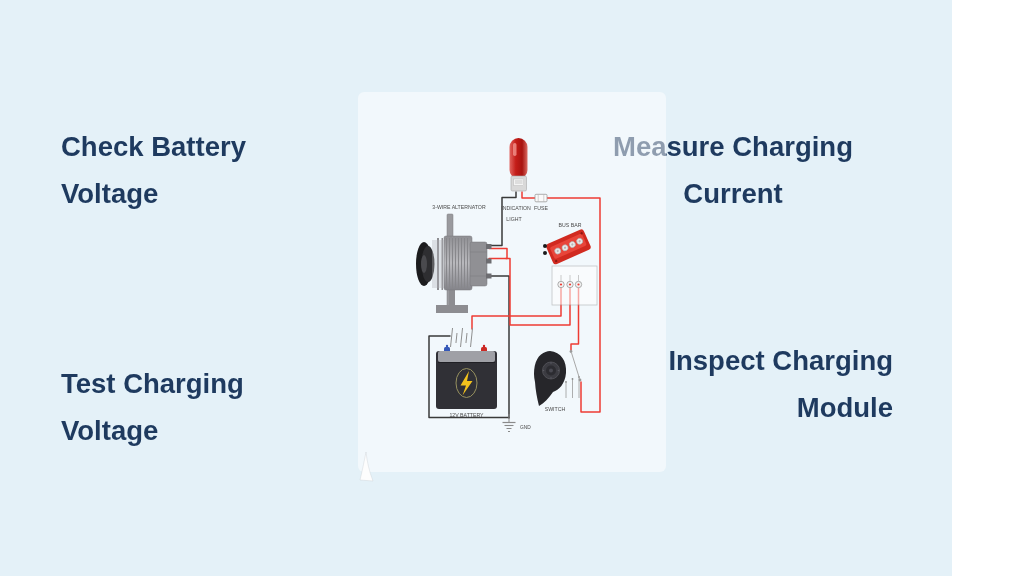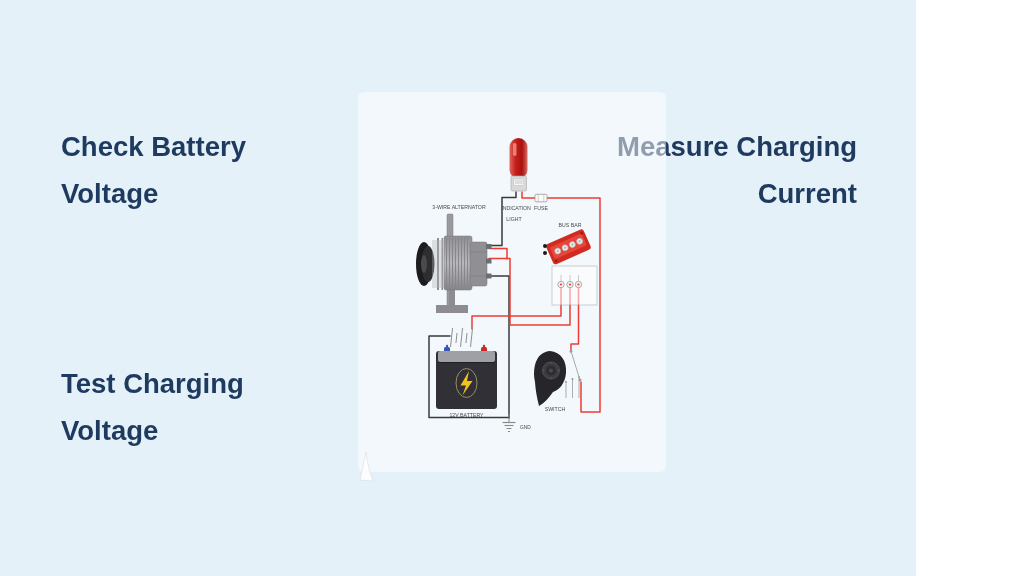--- a/index.html
+++ b/index.html
@@ -2,32 +2,33 @@
 <html style="--background: #e4f1f8; --heading: #1e3a5f; --wire-red: #ee3b33; --wire-black: #3a3a3a; --light-red: #c62420; --busbar-red: #d12a20; --battery-body: #303036; --bolt-yellow: #f2c21d;"><head>
 <meta charset="utf-8">
 <style>
   html,body{margin:0;padding:0;}
   .canvas{
     position:relative;
     width:916px;height:576px;
     background:var(--background,#e4f1f8);
     overflow:hidden;
     font-family:"Liberation Sans",sans-serif;
+    padding-left:36px;
   }
   .step{
     position:absolute;
     font-weight:700;
     font-size:27.5px;
     line-height:46.5px;
     color:var(--heading,#1e3a5f);
     white-space:pre-line;
     width:320px;
   }
   .step.tl{left:61px;top:124px;text-align:left;}
-  .step.tr{right:59px;top:124px;text-align:right;}
+  .step.tr{right:59px;top:124px;text-align:center;}
   .step.bl{left:61px;top:338px;text-align:left;margin-top:23px;}
   .step.br{right:59px;top:338px;text-align:right;}
   svg.diagram{position:absolute;left:0;top:0;}
   .wire-red{stroke:var(--wire-red,#ee3b33);stroke-width:1.5;fill:none;stroke-linejoin:round;stroke-linecap:round;}
   .wire-black{stroke:var(--wire-black,#3a3a3a);stroke-width:1.5;fill:none;stroke-linejoin:round;stroke-linecap:round;}
   .lbl{font-family:"Liberation Sans",sans-serif;font-size:5.2px;fill:#4b4b4b;text-anchor:middle;}
   .lbl.start{text-anchor:start;}
   .fill-busbar{fill:var(--busbar-red,#d12a20);}
   .fill-battery{fill:var(--battery-body,#303036);}
   .fill-bolt{fill:var(--bolt-yellow,#f2c21d);}
@@ -36,20 +37,22 @@
 <body>
 
 <div class="canvas">
 
   <div class="step tl">Check Battery
 Voltage</div>
   <div class="step tr">Measure Charging
 Current</div>
   <div class="step bl">Test Charging
 Voltage</div>
+  <div class="step br">Inspect Charging
+Module</div>
 
   <svg class="diagram" width="1024" height="576" viewBox="0 0 1024 576">
     <defs>
       <linearGradient id="domeGrad" x1="0" y1="0" x2="1" y2="0">
         <stop offset="0" stop-color="#e26560"></stop>
         <stop offset="0.35" stop-color="#c41d18"></stop>
         <stop offset="0.7" stop-color="#a81410"></stop>
         <stop offset="1" stop-color="#d96a62"></stop>
       </linearGradient>
       <linearGradient id="altBodyGrad" x1="0" y1="0" x2="0" y2="1">

